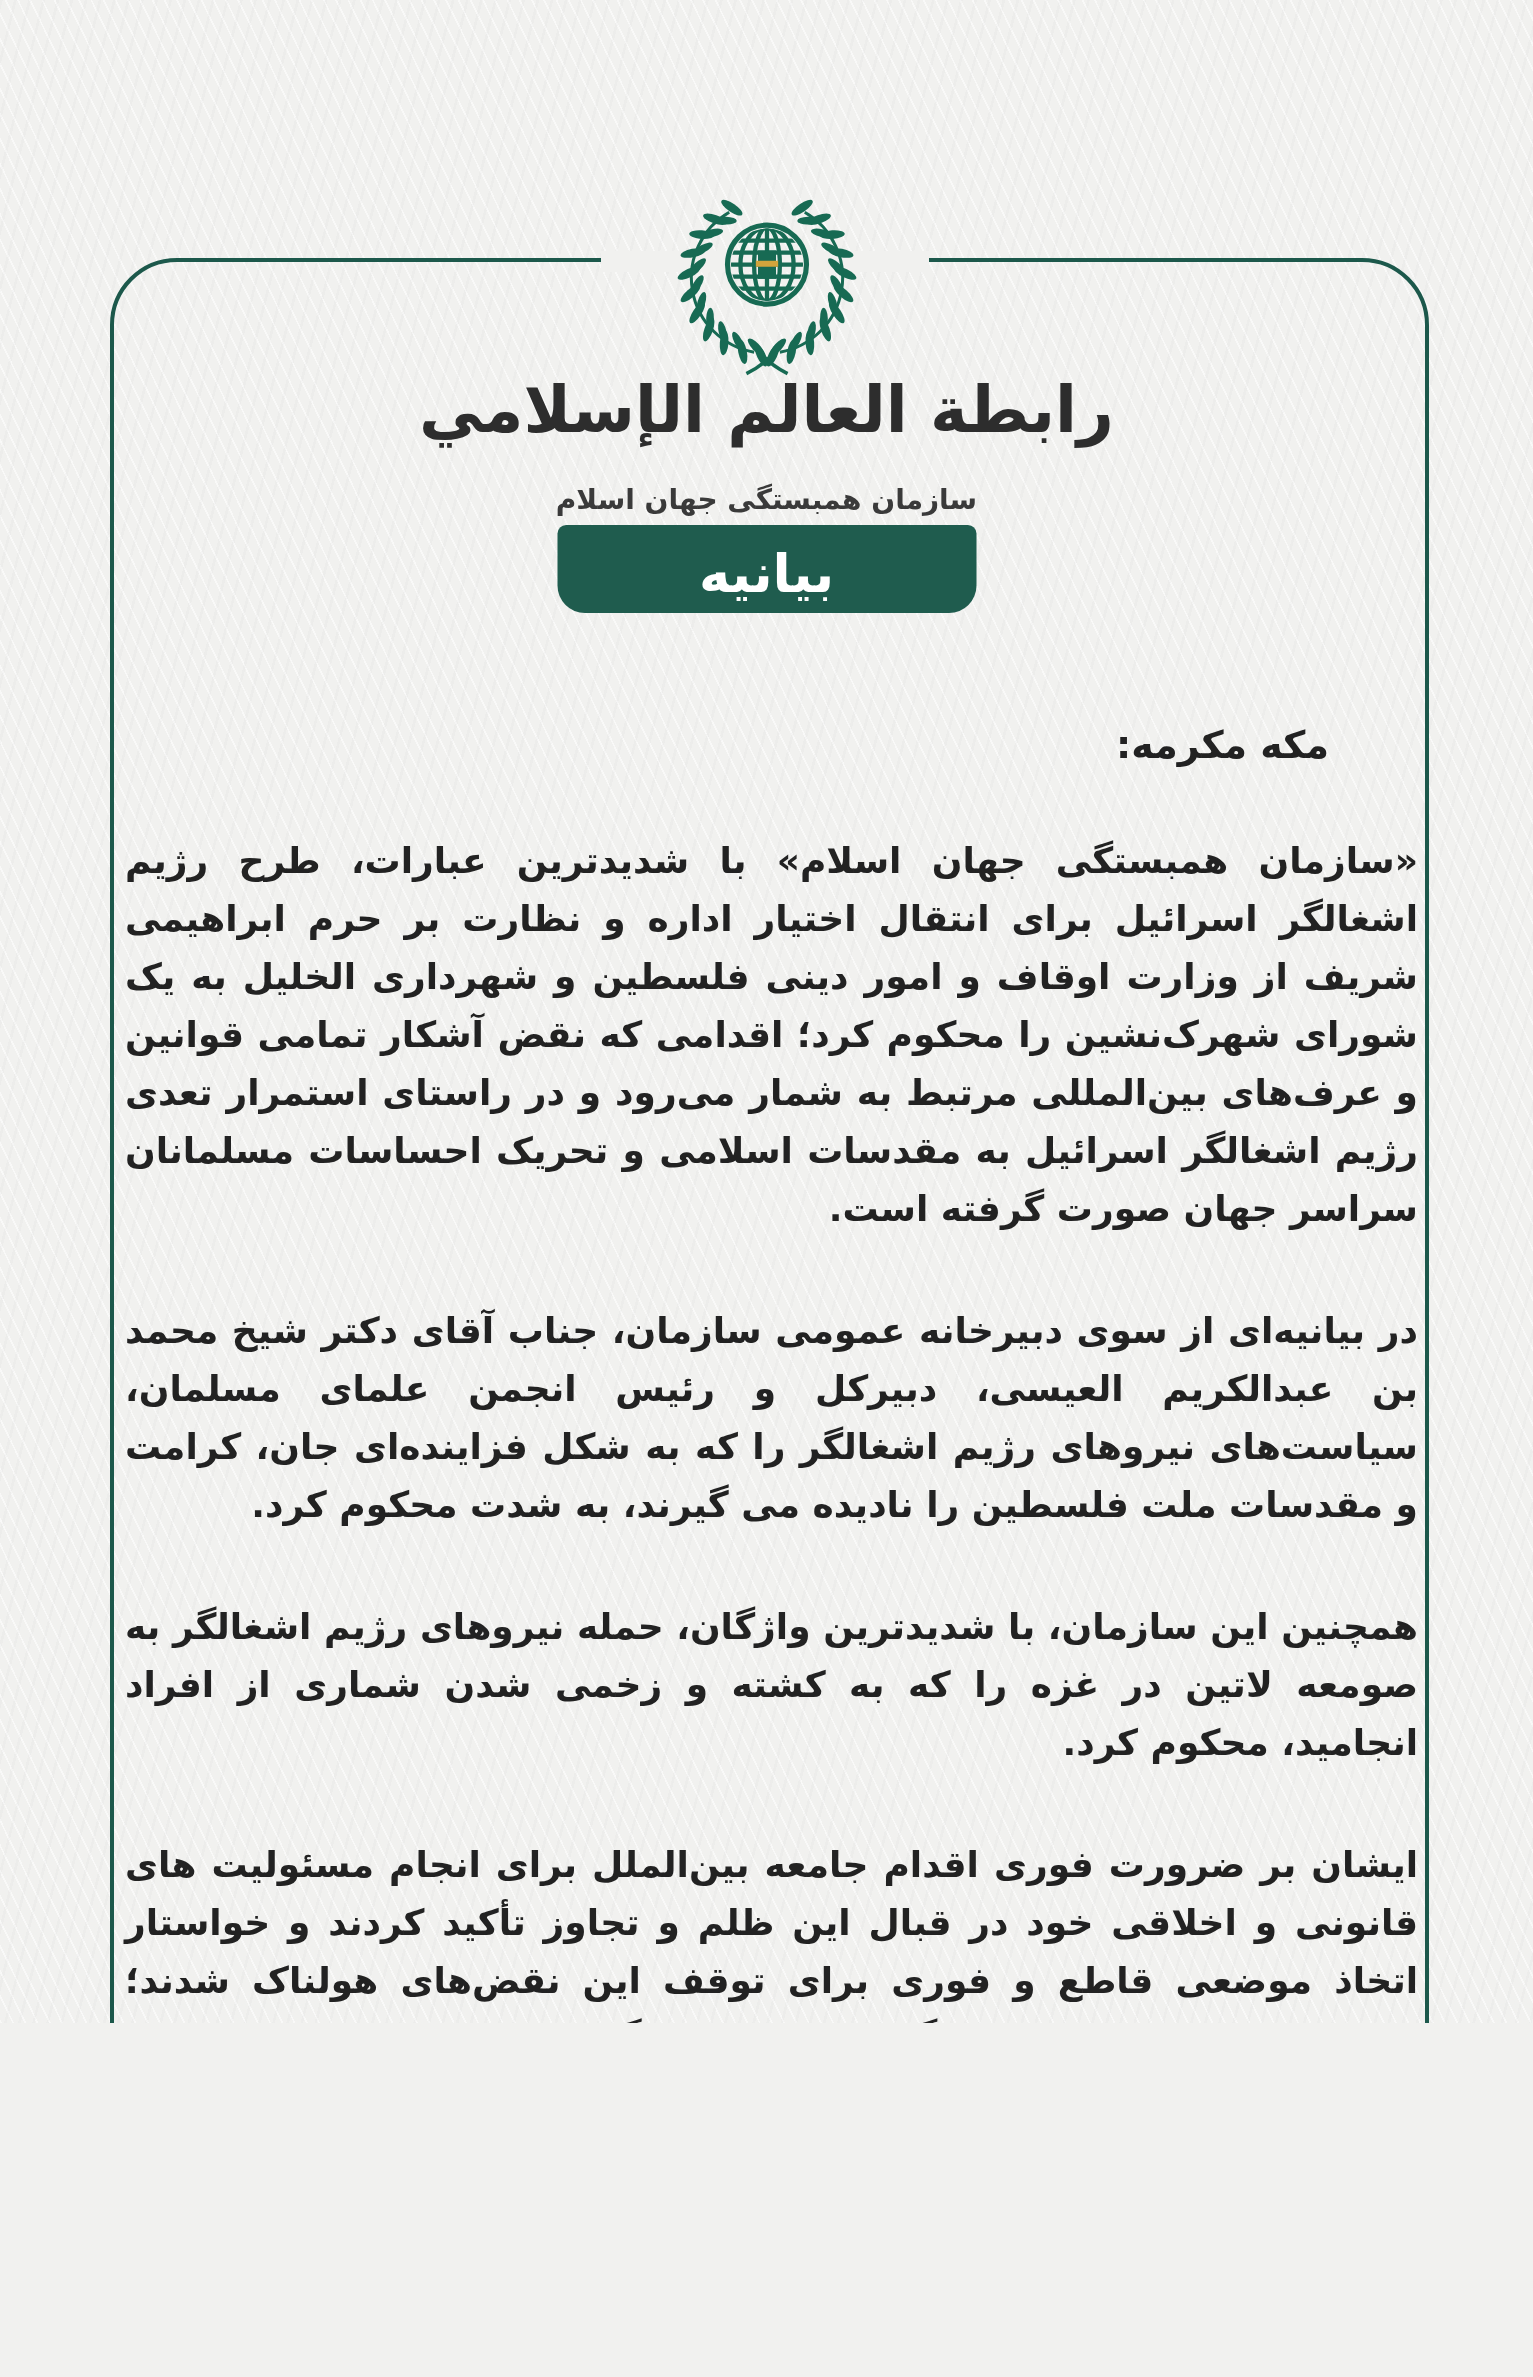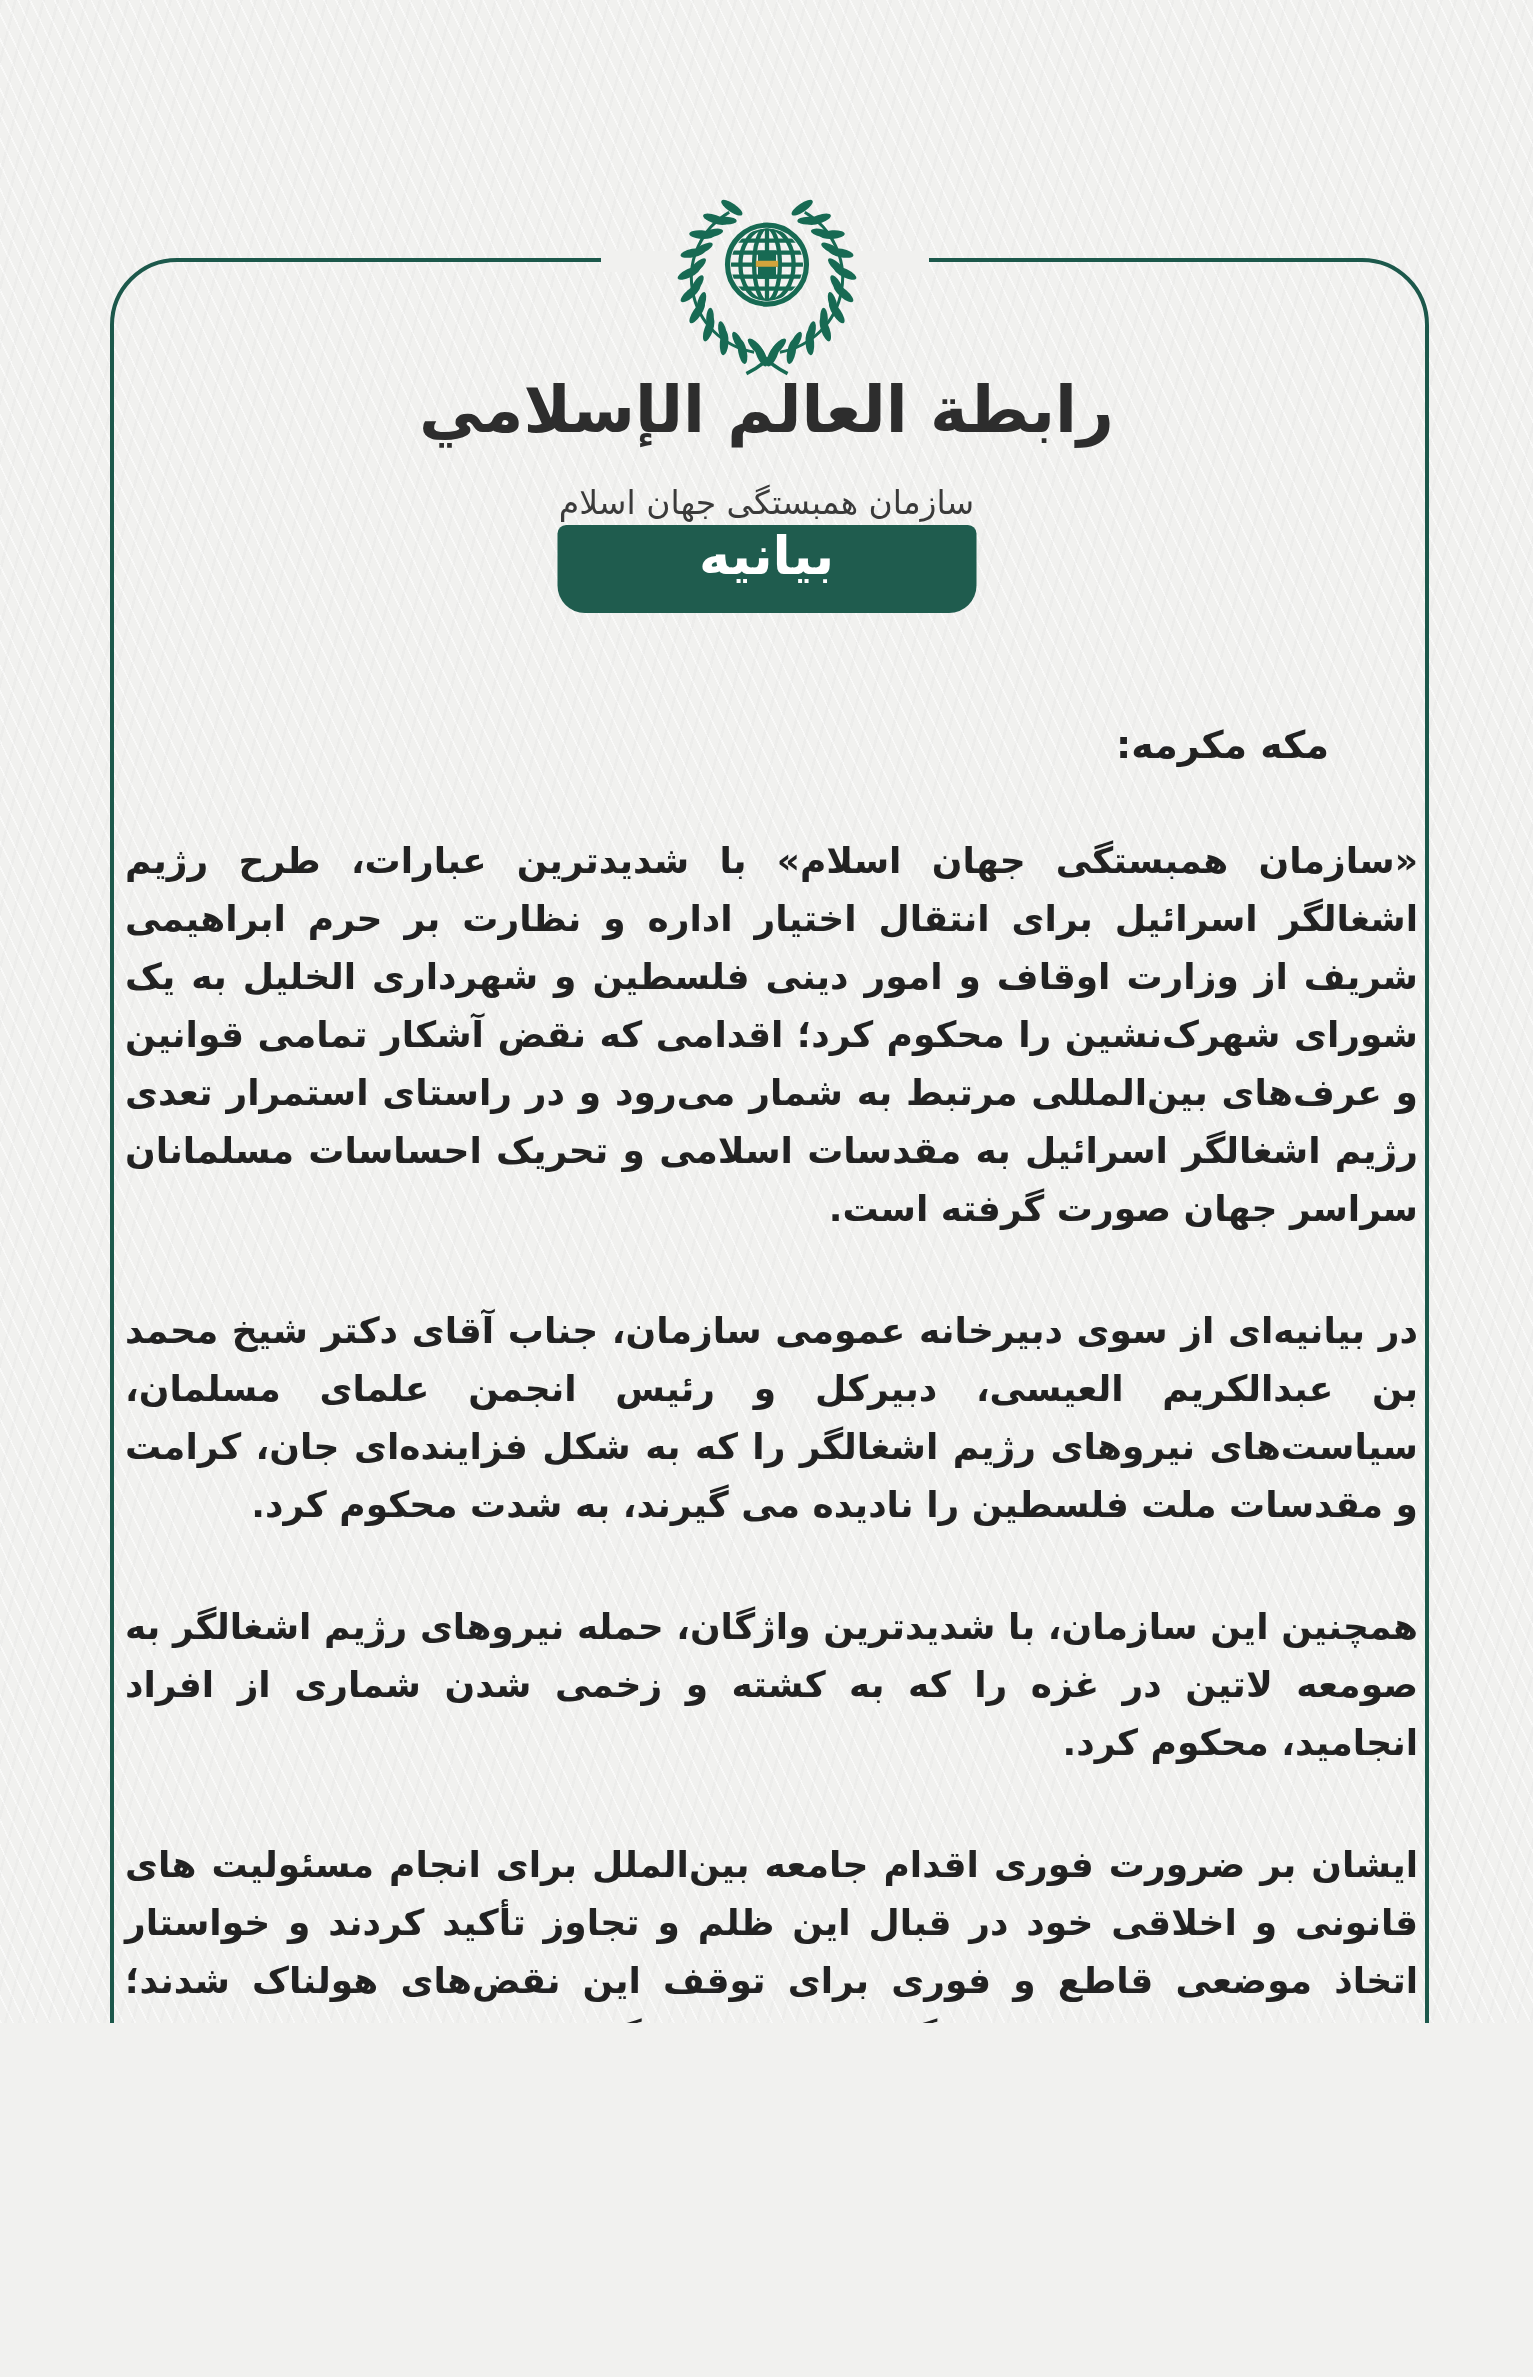--- a/index.html
+++ b/index.html
@@ -41,28 +41,28 @@
   .lgs{stroke:var(--logo_green);fill:none;}
   .goldf{fill:var(--gold);}
   .calligraphy{
     position:absolute;left:0;right:0;top:373px;z-index:3;
     text-align:center;direction:rtl;
     font-size:64px;font-weight:700;color:#2d2d2d;letter-spacing:0.9px;
   }
   .orgname{
     position:absolute;left:0;right:0;top:483px;z-index:3;
     text-align:center;direction:rtl;
-    font-size:33px;font-weight:400;color:var(--subtext);
+    font-size:28px;font-weight:700;color:var(--subtext);
   }
   .banner{
     position:absolute;left:50%;top:525px;transform:translateX(-50%);
     width:419px;height:88px;z-index:3;
     background:var(--banner_green);
     border-radius:8.6px 8.6px 27.5px 27.5px;
-    display:flex;align-items:flex-start;justify-content:center;
+    display:flex;align-items:flex-end;justify-content:center;
   }
   .banner span{
     color:var(--banner_text);font-size:53px;font-weight:700;
     direction:rtl;padding-bottom:8.6px;
   }
   .content{
     position:absolute;left:125px;top:723px;width:1293px;z-index:3;
     direction:rtl;color:var(--text);
   }
   .dateline{

